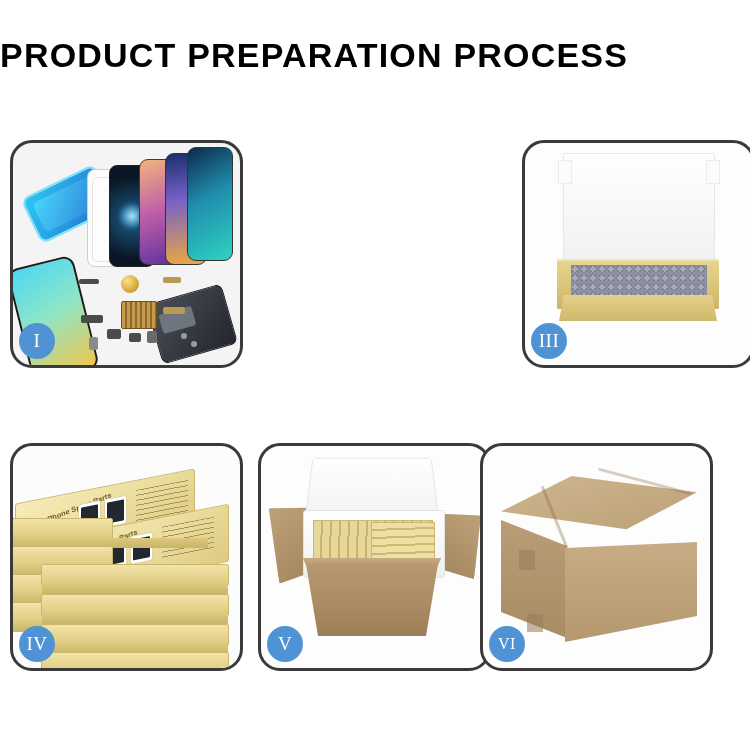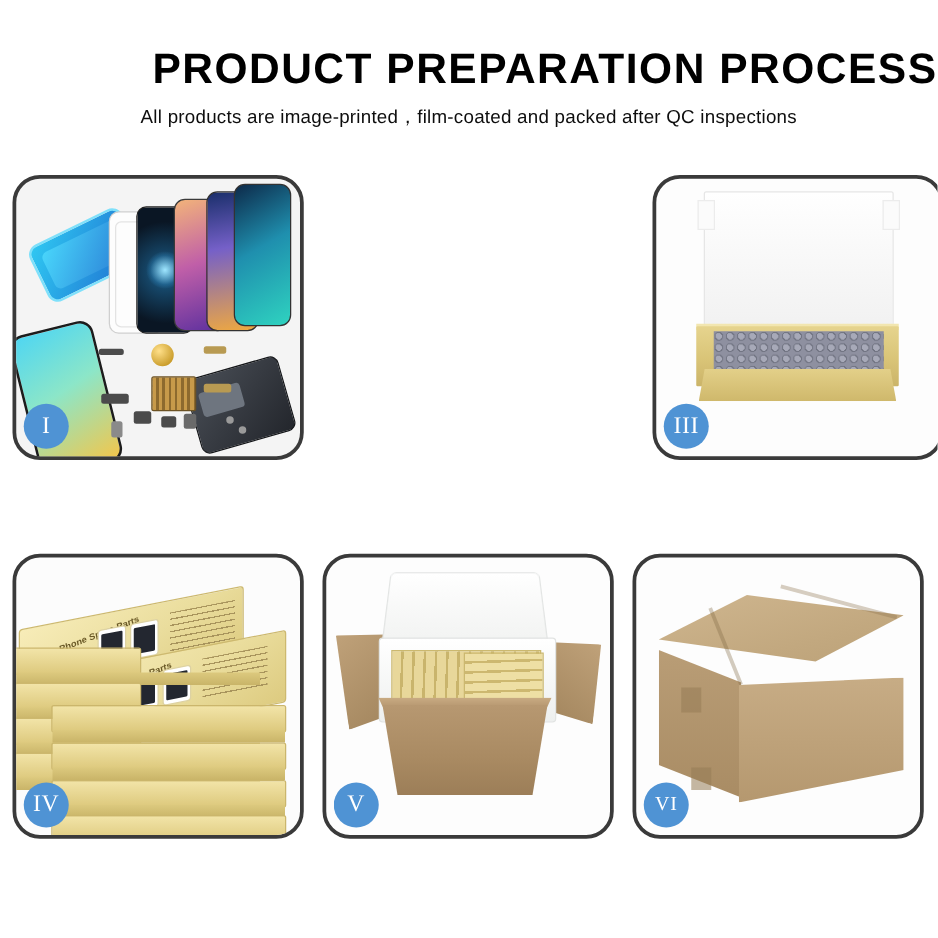--- a/index.html
+++ b/index.html
@@ -8,42 +8,42 @@
     background:#ffffff;
     font-family:"Liberation Sans","DejaVu Sans",sans-serif;
     overflow:hidden;
   }
   .page{position:relative;width:750px;height:750px;}
 
   
   .header{position:absolute;left:0;top:0;width:750px;height:122px;}
   .title{
     position:absolute;left:0;top:36px;width:750px;
-    text-align:right;
+    text-align:left;
     font-size:34px;
     font-weight:bold;
     letter-spacing:1.2px;
     color:#000;
     font-family:"Liberation Sans","DejaVu Sans",sans-serif;
     white-space:nowrap;
   }
   .subtitle{
     position:absolute;left:0;top:84px;width:750px;
     text-align:center;
     font-size:15px;
     color:#0d0d0d;
     letter-spacing:.2px;
     white-space:nowrap;
   }
 
   
   .grid{position:absolute;left:0;top:140px;width:750px;height:545px;}
   .cell{position:absolute;width:233px;height:228px;}
   .c0{left:10px;top:0px;}   .c1{left:258px;top:0px;}  .c2{left:522px;top:0px;}
-  .c3{left:10px;top:303px;} .c4{left:258px;top:303px;}.c5{left:506px;top:303px;text-decoration:underline;}
+  .c3{left:10px;top:303px;} .c4{left:258px;top:303px;}.c5{left:480px;top:303px;text-decoration:underline;}
 
   .panel{
     position:absolute;inset:0;
     border:3px solid #3a3a3a;
     border-radius:22px;
     background:#f7f7f7;
     overflow:hidden;
   }
   .stage{position:absolute;inset:0;overflow:hidden;}
 
@@ -232,21 +232,20 @@
   .bx .tapeB{position:absolute;left:26px;top:138px;width:16px;height:18px;
     background:rgba(150,124,86,.55);}
 </style>
 </head>
 <body>
 
 <div class="page">
 
   <div class="header">
     <div class="title">PRODUCT PREPARATION PROCESS</div>
-    <div class="subtitle">All products are image-printed，film-coated and packed after QC inspections</div>
   </div>
 
   <div class="grid">
 
     <div class="cell c0">
       <div class="panel p1">
         <div class="stage">
           <div class="ph a"></div>
           <div class="ph glass"></div>
           <div class="ph blk"></div>

